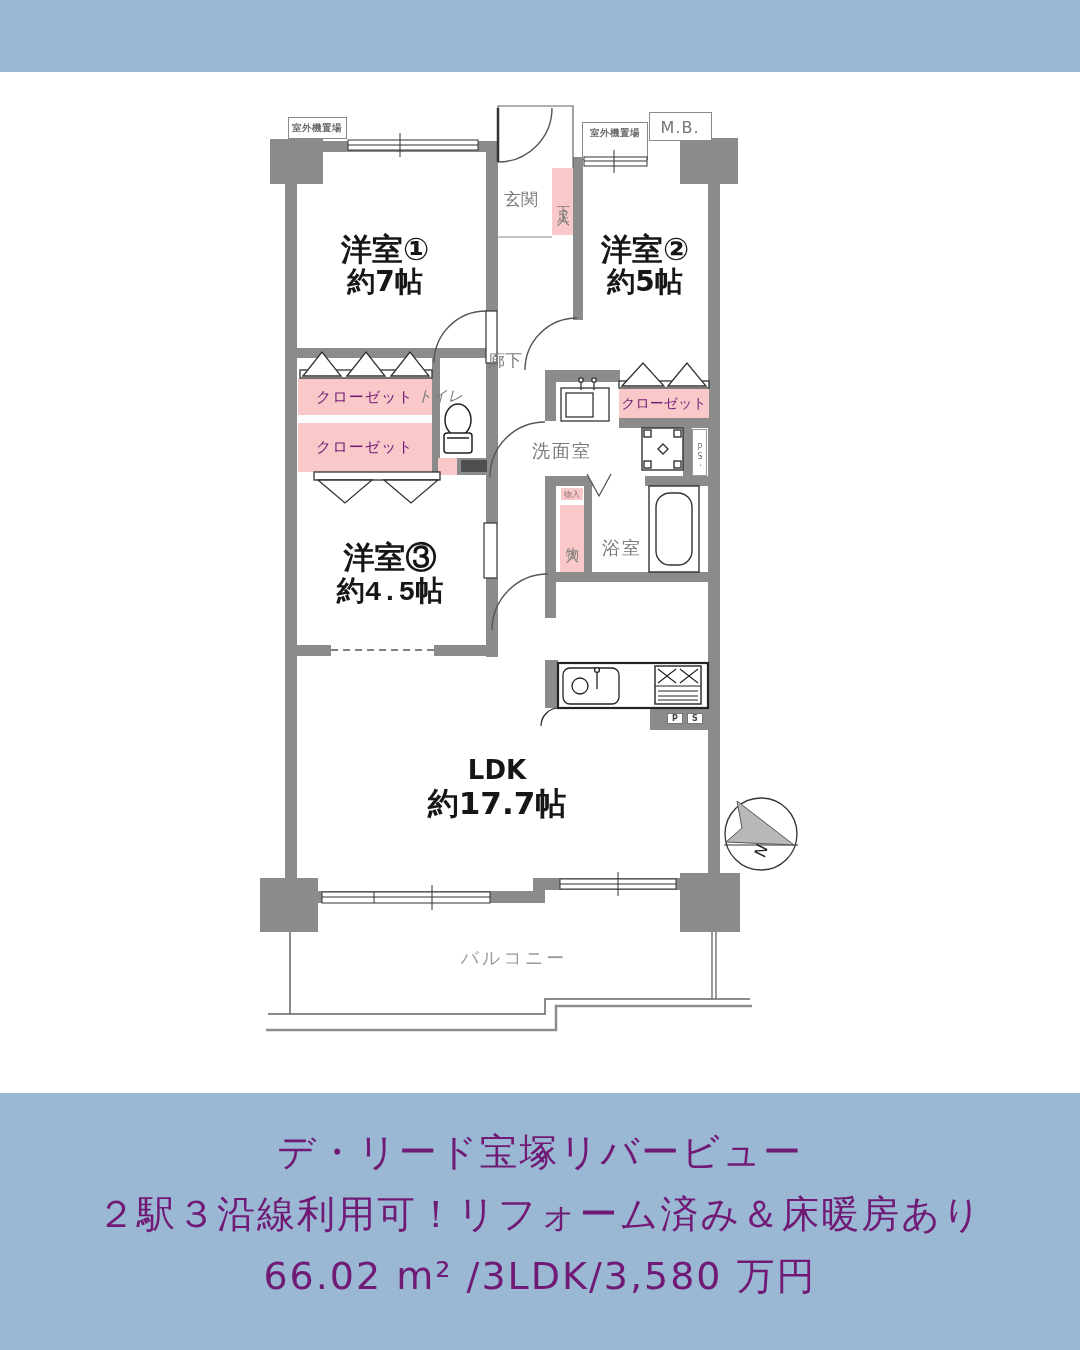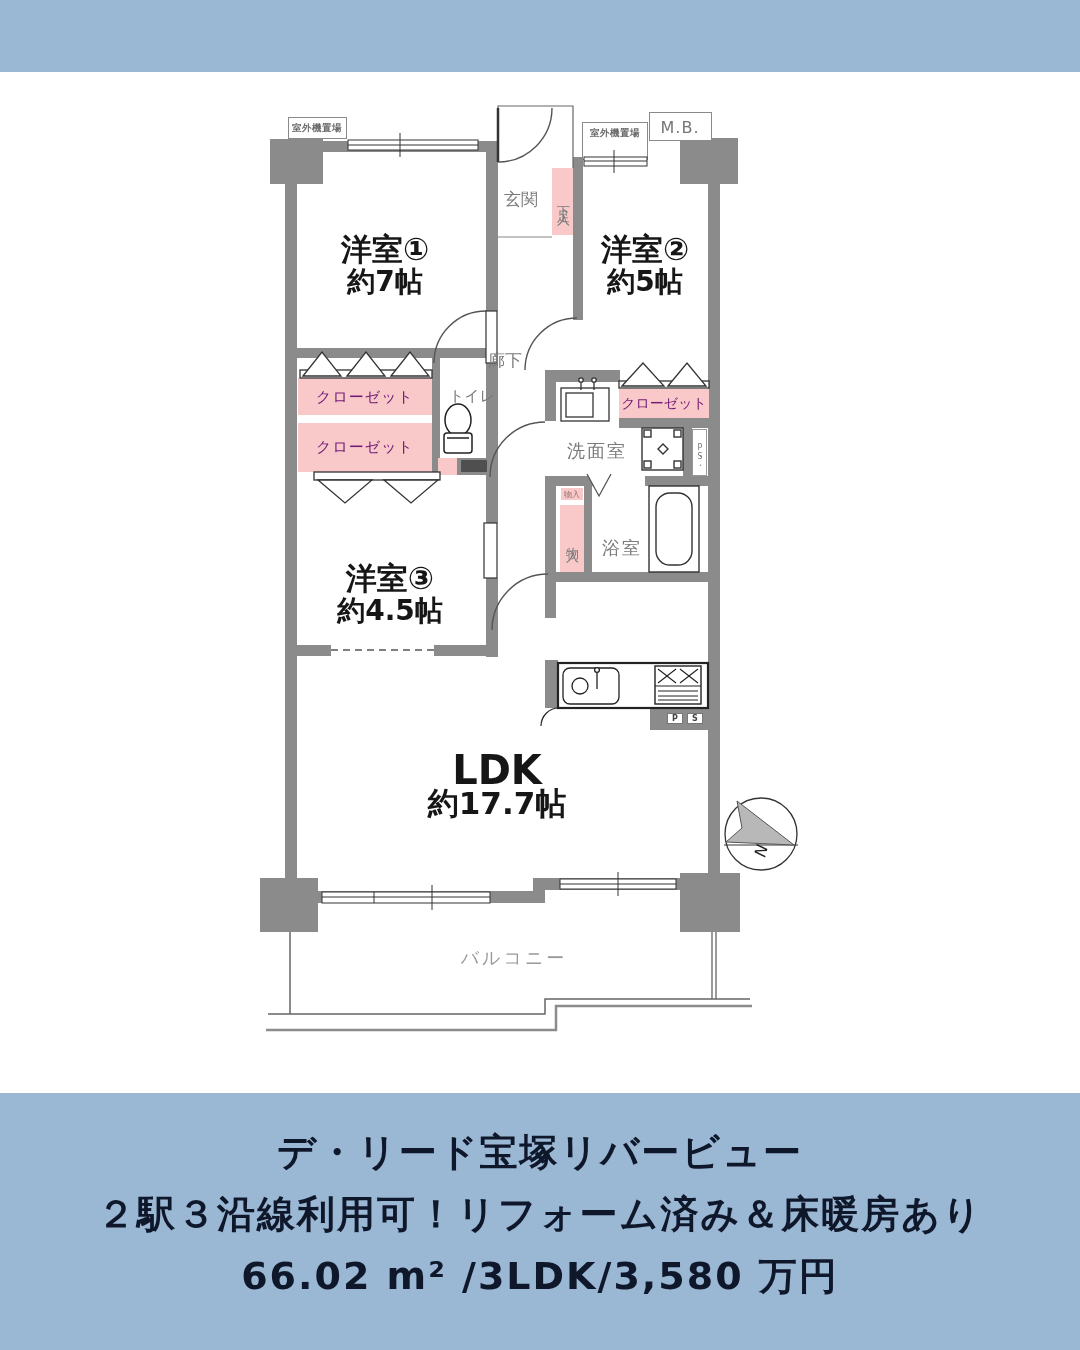--- a/index.html
+++ b/index.html
@@ -5,30 +5,30 @@
   * { margin:0; padding:0; box-sizing:border-box; }
   html,body { background:#e8e8e8; }
   .canvas {
     position:relative; width:1080px; height:1350px;
     background:#ffffff; overflow:hidden; margin:0 auto;
     font-family:"DejaVu Sans","Liberation Sans",sans-serif;
   }
   .band { position:absolute; left:0; width:1080px; }
   .band-top { top:0; height:72px; }
   .band-bottom { top:1093px; height:257px; display:flex; flex-direction:column; align-items:center; justify-content:flex-start; padding-top:28px; }
-  .footer-line { color:#0f172a; font-weight:bold; font-size:38px; line-height:62px; letter-spacing:2px; white-space:nowrap; text-align:center; }
+  .footer-line { color:#701a75; font-weight:normal; font-size:38px; line-height:62px; letter-spacing:2px; white-space:nowrap; text-align:center; }
   .wall { position:absolute; background:#8b8b8b; }
   .pink { position:absolute; background:#f9c9c9; }
   .wbox { position:absolute; background:#ffffff; border:1px solid #8a8a8a; }
   .chip { position:absolute; background:#4f4f4f; border-radius:1px; }
   .lbl { position:absolute; transform:translate(-50%,-50%); white-space:nowrap; color:#7a7a7a; }
   .room-label { position:absolute; transform:translate(-50%,-50%); text-align:center; color:#161616; font-weight:bold; white-space:nowrap; }
   .room-name { font-size:31px; line-height:34px; }
   .room-size { font-size:28px; line-height:32px; }
-  .ldk .room-name { font-size:40px; }
+  .ldk .room-name { font-size:26px; }
   .ldk .room-size { font-size:31px; }
   .minor { font-size:17px; }
   .minor-lg { font-size:18px; letter-spacing:2px; }
   .closet-lbl { font-size:15px; color:#701a75; letter-spacing:1px; }
   .closet-lbl.small { font-size:14px; letter-spacing:0; }
   .tiny { font-size:9.5px; font-weight:bold; color:#6a6a6a; letter-spacing:0.5px; }
   .vert { writing-mode:vertical-rl; text-orientation:upright; }
   .shoe { font-size:13px; letter-spacing:3px; }
   .stor { font-size:13px; letter-spacing:2px; }
   .stor-tiny { font-size:8px; color:#8d6d6d; letter-spacing:0; }
@@ -202,40 +202,40 @@
     </svg>
 
     <div class="room-label" style="left:385px;top:265px;">
       <div class="room-name">洋室①</div>
       <div class="room-size">約7帖</div>
     </div>
     <div class="room-label" style="left:645px;top:265px;">
       <div class="room-name">洋室②</div>
       <div class="room-size">約5帖</div>
     </div>
-    <div class="room-label" style="left:390px;top:594px;">
+    <div class="room-label" style="left:390px;top:576px;font-family:Liberation Mono, monospace;">
       <div class="room-name">洋室③</div>
       <div class="room-size">約4.5帖</div>
     </div>
     <div class="room-label ldk" style="left:497px;top:786px;">
       <div class="room-name">LDK</div>
       <div class="room-size">約17.7帖</div>
     </div>
 
     <div class="lbl tiny" style="left:317px;top:128px;">室外機置場</div>
     <div class="lbl tiny" style="left:615px;top:133px;">室外機置場</div>
     <div class="lbl mb" style="left:680px;top:127px;">M.B.</div>
     <div class="lbl minor" style="left:521px;top:199px;">玄関</div>
     <div class="lbl vert shoe" style="left:563px;top:201px;">下足入</div>
     <div class="lbl minor" style="left:505px;top:360px;">廊下</div>
-    <div class="lbl minor" style="left:472px;top:396px;font-size:15px;">トイレ</div>
+    <div class="lbl minor" style="left:440px;top:396px;font-size:15px;font-style:italic;">トイレ</div>
     <div class="lbl closet-lbl" style="left:365px;top:397px;">クローゼット</div>
     <div class="lbl closet-lbl" style="left:365px;top:447px;">クローゼット</div>
     <div class="lbl closet-lbl small" style="left:664px;top:404px;">クローゼット</div>
-    <div class="lbl minor-lg" style="left:597px;top:451px;">洗面室</div>
+    <div class="lbl minor-lg" style="left:562px;top:451px;">洗面室</div>
     <div class="lbl vert psv" style="left:700px;top:452px;">P・S・</div>
     <div class="lbl stor-tiny" style="left:572px;top:494px;">物入</div>
     <div class="lbl vert stor" style="left:572px;top:539px;">物入</div>
     <div class="lbl minor-lg" style="left:622px;top:528px;margin-top:20px;">浴室</div>
     <div class="ps-chip" style="left:667px;top:713px;width:16px;height:11px;">P</div>
     <div class="ps-chip" style="left:687px;top:713px;width:16px;height:11px;">S</div>
     <div class="lbl balc" style="left:514px;top:958px;">バルコニー</div>
   </div>
 
   <div class="band band-bottom" style="background:#9ab7d4;">

